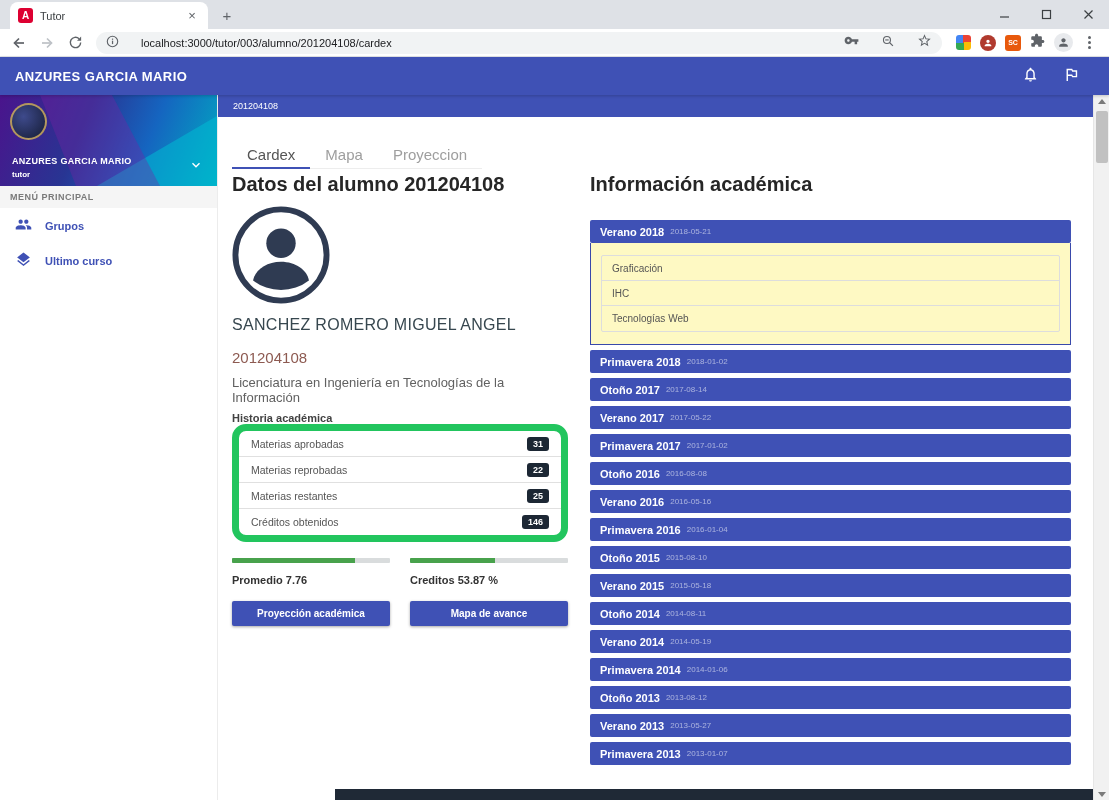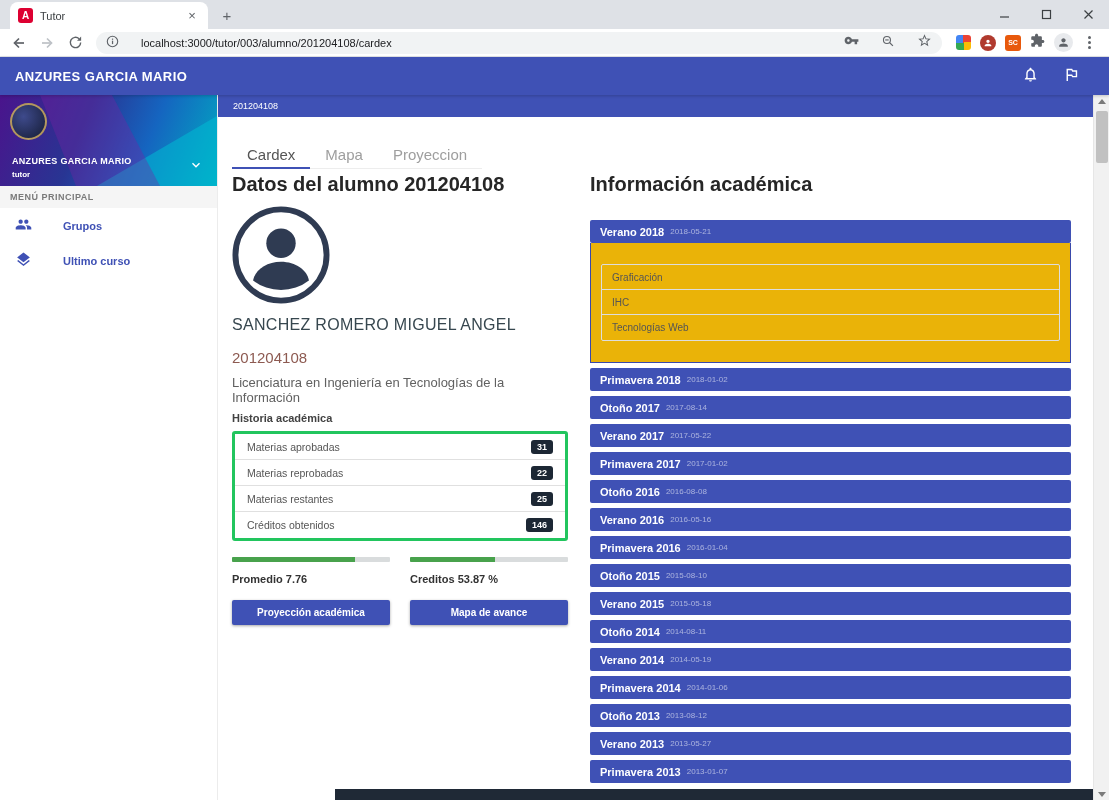--- a/index.html
+++ b/index.html
@@ -36,61 +36,61 @@
   
   .sidebar{position:absolute;left:0;top:95px;width:218px;height:705px;background:#fff;border-right:1px solid #ececec}
   .sb-header{position:relative;height:91px;overflow:hidden;background:linear-gradient(112deg,#4a148c 0%,#283593 38%,#1565c0 66%,#00acc1 100%)}
   .sb-header::before{content:"";position:absolute;right:0;bottom:0;width:120px;height:70px;background:rgba(0,188,212,.55);clip-path:polygon(100% 0,100% 100%,0 100%)}
   .sb-header::after{content:"";position:absolute;left:40px;top:0;width:120px;height:91px;background:rgba(123,31,162,.35);clip-path:polygon(0 0,60% 0,100% 100%,30% 100%)}
   .sb-avatar{position:absolute;left:10px;top:8px;width:37px;height:37px;border-radius:50%;background:radial-gradient(circle at 35% 35%,#3e4a8c,#141b33);border:2px solid rgba(205,170,95,.85);z-index:2}
   .sb-name{position:absolute;left:12px;bottom:20px;color:#fff;font-size:9px;font-weight:bold;letter-spacing:.3px;z-index:2}
   .sb-role{position:absolute;left:12px;bottom:7px;color:#fff;font-size:8px;font-weight:bold;z-index:2}
   .sb-chevron{position:absolute;right:14px;bottom:10px;z-index:2}
   .menu-label{height:22px;background:#f5f5f5;color:#7a7a7a;font-size:9px;font-weight:bold;letter-spacing:.5px;display:flex;align-items:center;padding:0 10px}
-  .menu-item{height:35px;display:flex;align-items:center;gap:31px;padding:0 15px;color:#3f51b5;font-size:11px;font-weight:600;cursor:pointer}
+  .menu-item{height:35px;display:flex;align-items:center;gap:13px;padding:0 15px;color:#3f51b5;font-size:11px;font-weight:600;cursor:pointer}
 
   
   .breadcrumb{position:absolute;left:218px;top:95px;width:875px;height:22px;background:#3f51b5;color:#fff;font-size:9px;display:flex;align-items:center;padding:0 15px}
   .content{position:absolute;left:218px;top:117px;width:875px;height:683px;background:#fff}
 
   .tabs{position:absolute;left:14px;top:22px;display:flex;border-bottom:1px solid #ededed}
   .tab-item{padding:7px 15px 5px;font-size:15px;color:#9e9e9e;position:relative;cursor:pointer}
   .tab-item.active{color:#555}
   .tab-item.active::after{content:"";position:absolute;left:0;right:0;bottom:-1px;height:2px;background:#3f51b5}
 
   .left-col{position:absolute;left:14px;top:56px;width:336px}
   .right-col{position:absolute;left:372px;top:56px;width:481px}
   .h1{font-size:20px;font-weight:bold;color:#262626}
 
   .student-avatar{margin-top:10px;width:98px;height:98px}
   .student-name{margin-top:8px;font-size:16px;font-weight:normal;color:#37474f;letter-spacing:.3px}
   .student-id{margin-top:15px;font-size:15px;color:#8d5a51}
   .student-degree{margin-top:9px;font-size:13px;color:#616161}
   .history-title{margin-top:7px;font-size:11px;font-weight:bold;color:#424242}
 
-  .stats{margin-top:7px;border:3px solid #22c55e;border-radius:3px}
+  .stats{margin-top:0;border:7px solid #22c55e;border-radius:14px}
   .stat-row{height:26px;display:flex;align-items:center;padding:0 12px;border-bottom:1px solid #e0e0e0;font-size:10.5px;color:#555}
   .stat-row:last-child{border-bottom:none}
   .badge{margin-left:auto;background:#1c2734;color:#fff;font-size:9px;font-weight:bold;padding:2px 6px;border-radius:3px}
 
   .progress-row{margin-top:16px;display:flex;gap:20px}
   .half{width:158px}
   .bar{height:5px;background:#d9dcdd;border-radius:1px;overflow:hidden}
   .bar-fill{height:100%;background:#48a24c}
   .bar-label{margin-top:11px;font-size:11px;font-weight:bold;color:#333}
 
   .btn-row{margin-top:15px;display:flex;gap:20px}
   .btn{width:158px;height:25px;background:#3f51b5;color:#fff;font-size:10px;font-weight:600;border:none;border-radius:2px;box-shadow:0 1px 3px rgba(0,0,0,.35);cursor:pointer;font-family:inherit}
 
   .terms{margin-top:24px}
   .term{margin-bottom:5px}
   .term-header{height:23px;background:#3f51b5;border-radius:2px;display:flex;align-items:center;padding:0 10px;cursor:pointer}
   .term-name{color:#fff;font-size:11px;font-weight:bold}
   .term-date{color:rgba(255,255,255,.55);font-size:8px;margin-left:6px}
-  .term-panel{display:none;border:1px solid #3949ab;border-top:none;padding:21px 10px;background:#eab308}
+  .term-panel{display:none;border:1px solid #3949ab;border-top:none;padding:12px 10px;background:#fef9c3}
   .term.open .term-panel{display:block}
   .course-list{border:1px solid #ddd;border-radius:2px}
   .course-item{height:25px;display:flex;align-items:center;padding:0 10px;font-size:10px;color:#555;border-bottom:1px solid #ddd;cursor:pointer}
   .course-item:last-child{border-bottom:none}
 
   .footer-bar{position:absolute;left:335px;top:789px;width:758px;height:11px;background:#1f2936}
 
   
   .scrollbar{position:absolute;right:0;top:95px;width:16px;height:705px;background:#f1f1f1;border-left:1px solid #e6e6e6}
   .sb-arrow{position:absolute;left:0;width:16px;height:12px;display:flex;align-items:center;justify-content:center}

